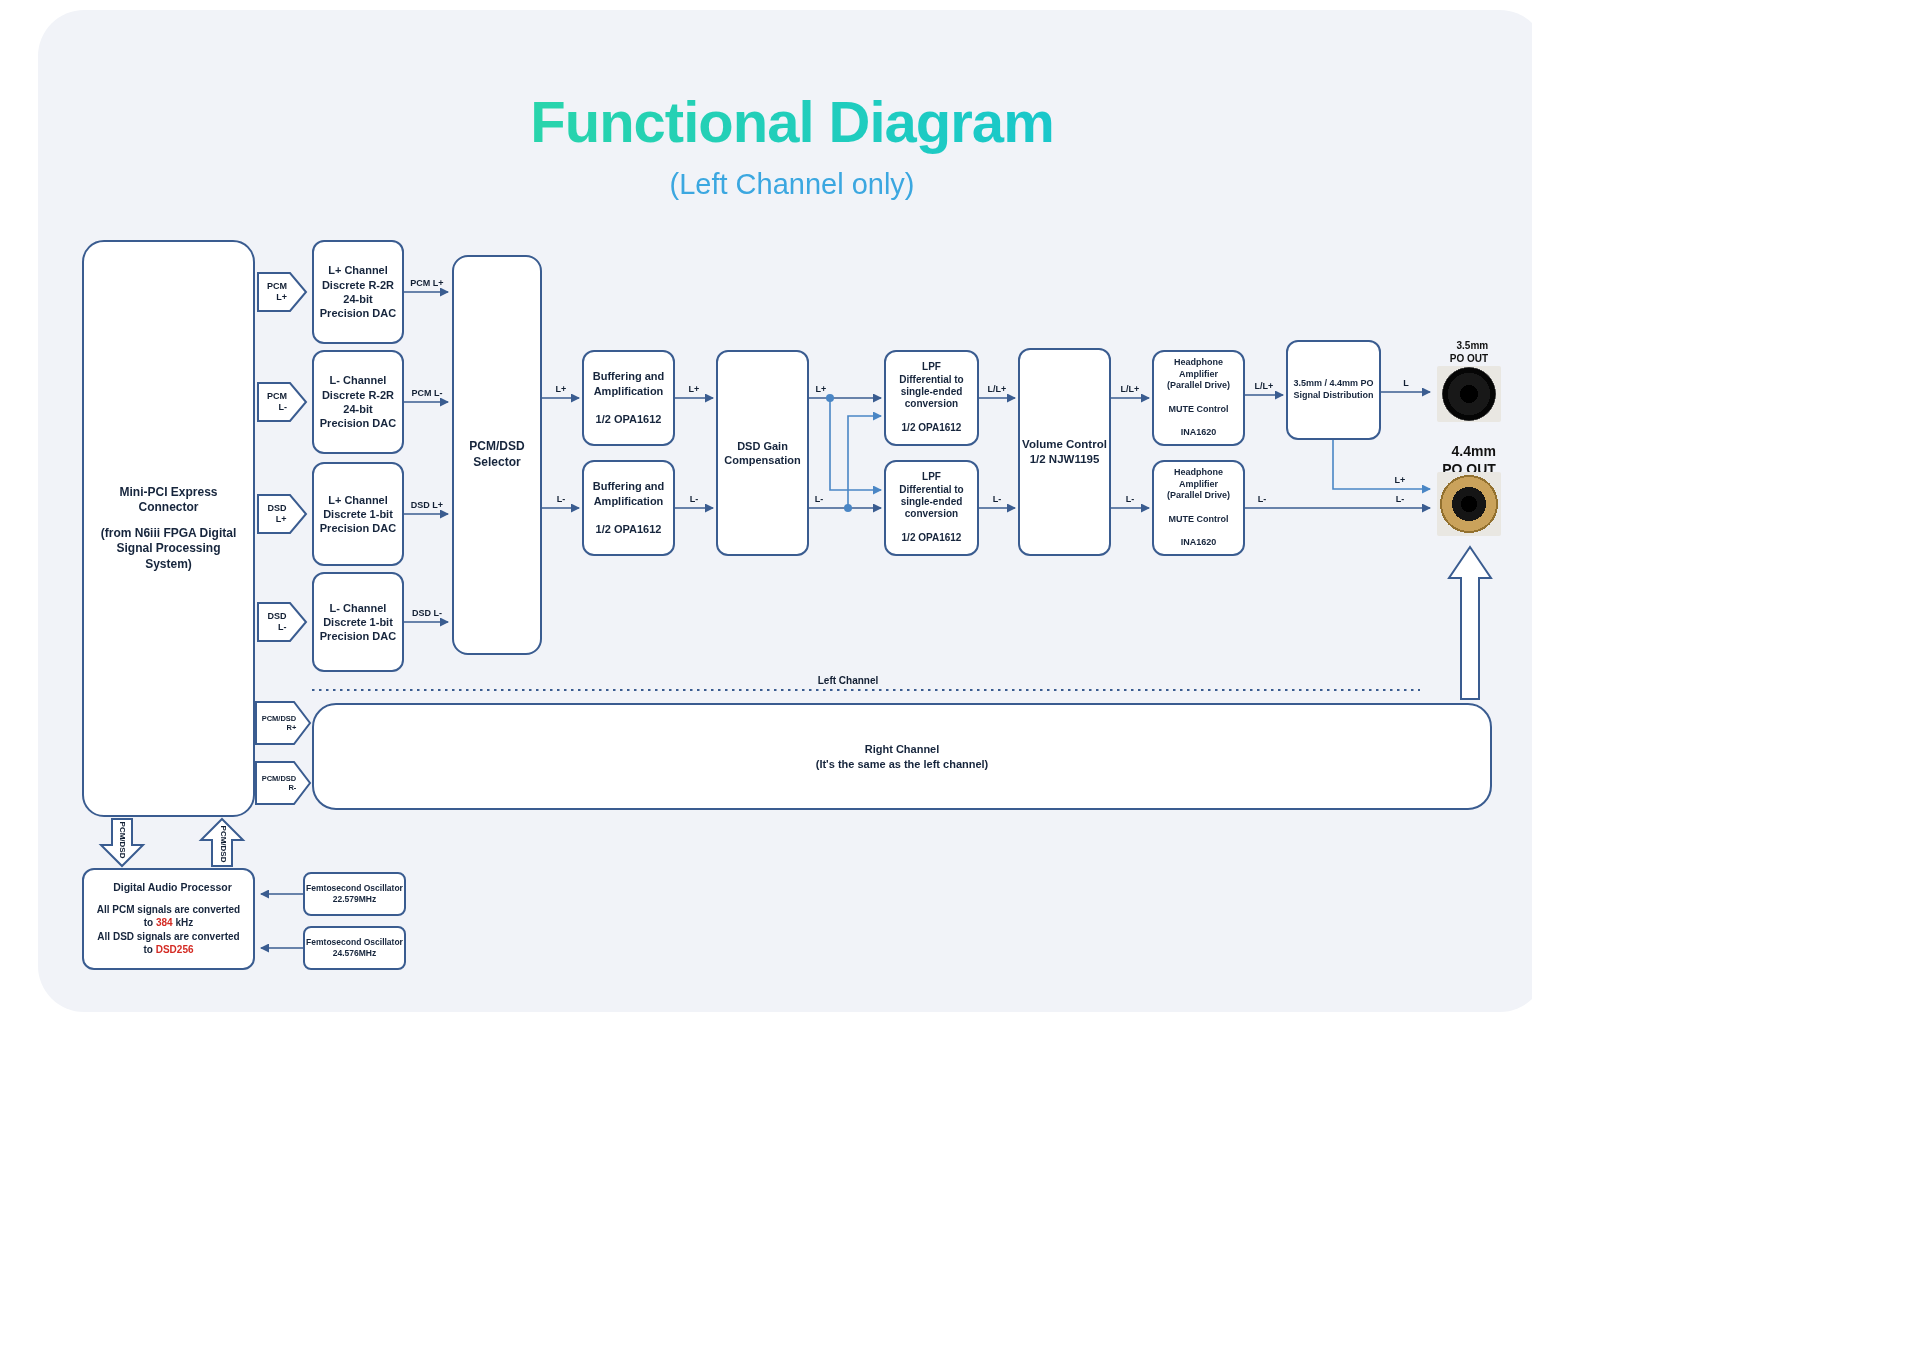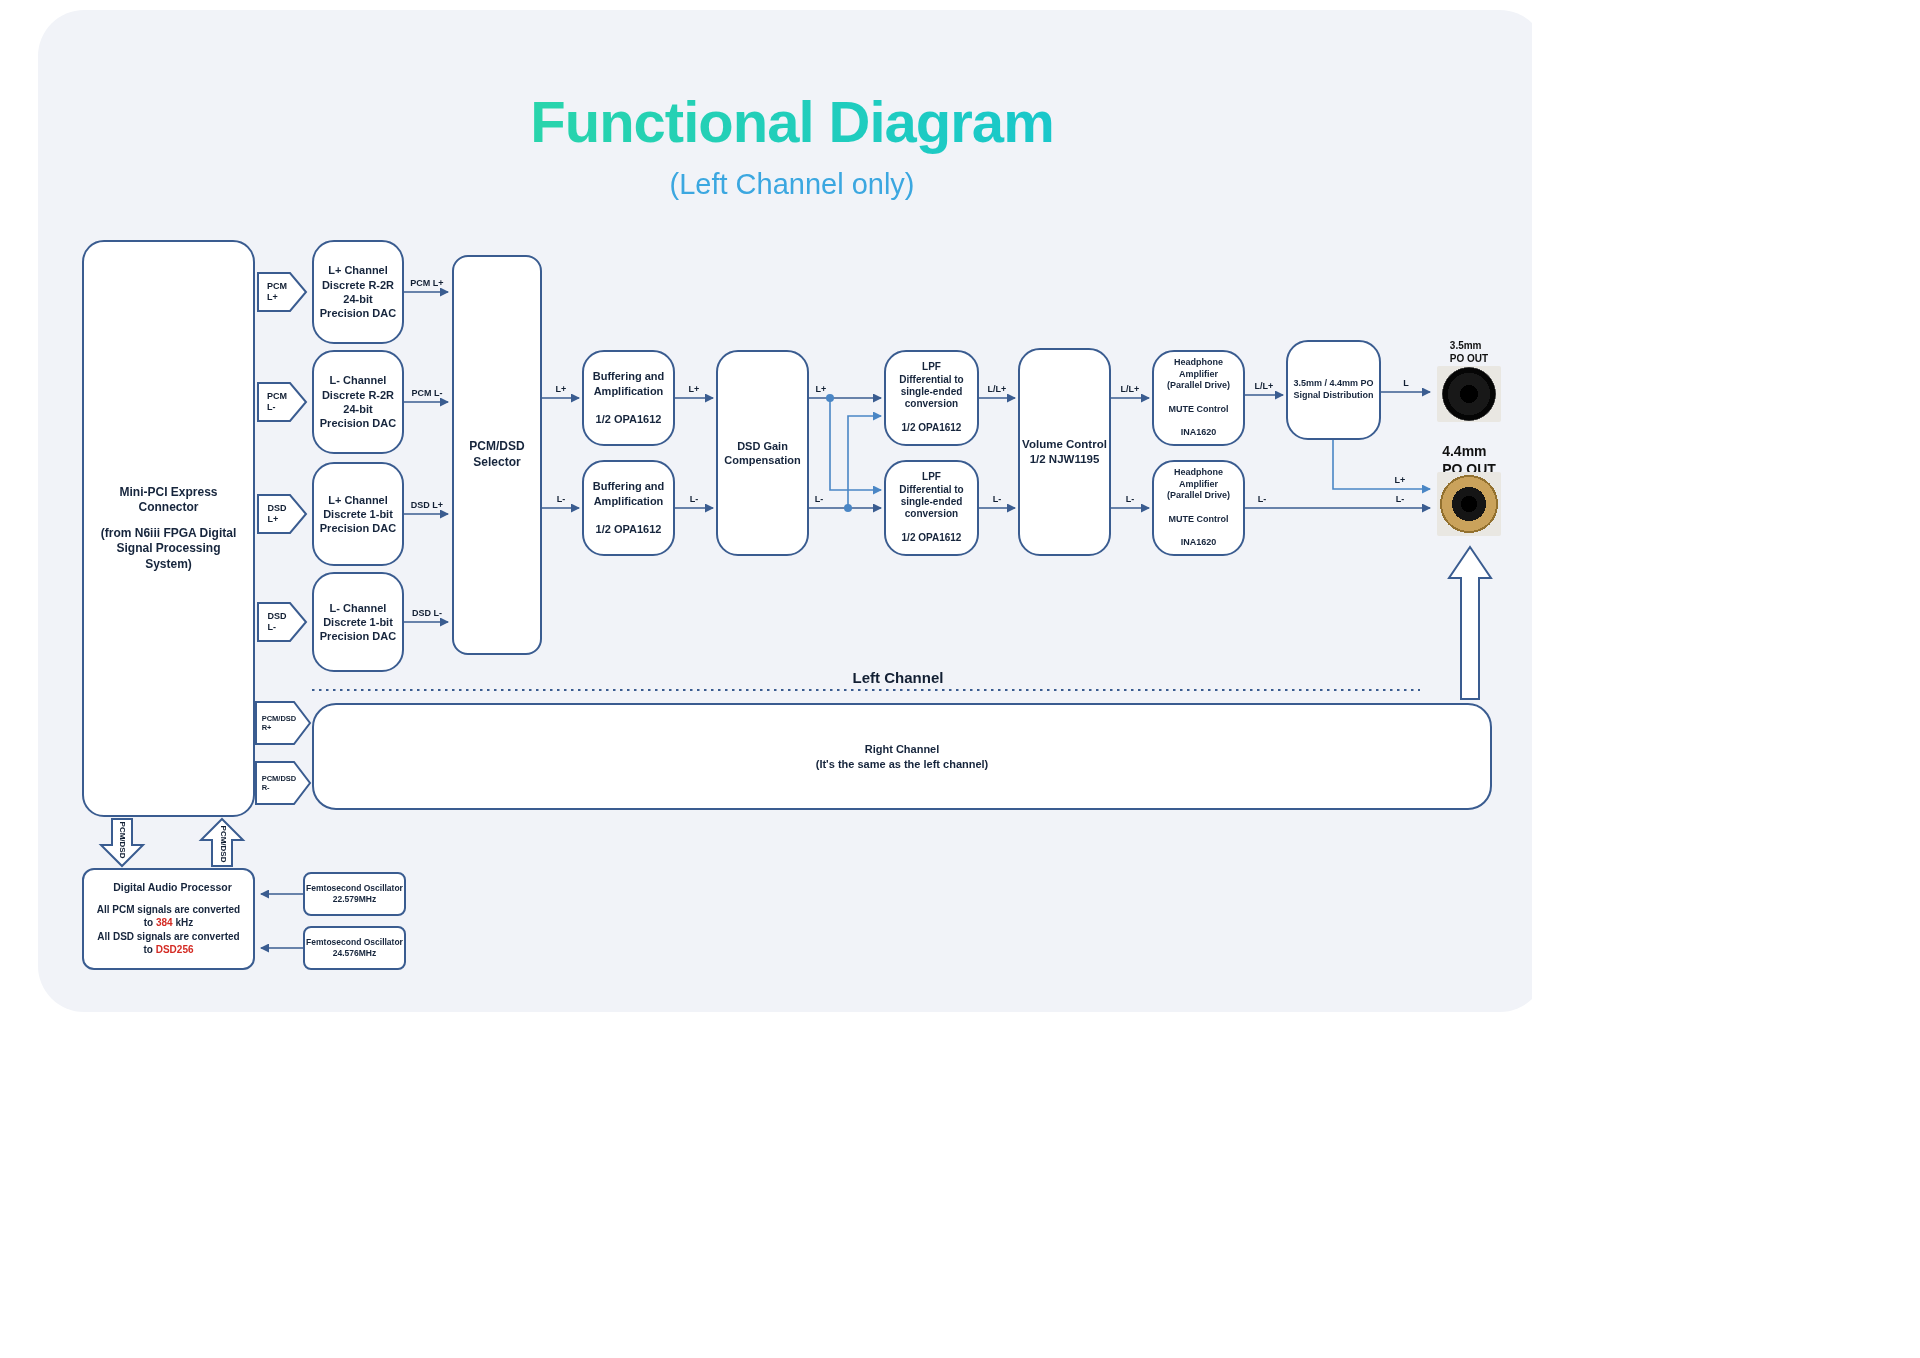--- a/index.html
+++ b/index.html
@@ -3,25 +3,25 @@
 <meta charset="utf-8">
 <style>
   html,body{margin:0;padding:0;background:#fff;}
   .page{position:relative;width:1532px;height:1358px;background:#ffffff;font-family:"Liberation Sans",sans-serif;overflow:hidden;}
   .panel{position:absolute;left:38px;top:10px;width:1508px;height:1002px;background:#f1f3f8;border-radius:46px;}
   .wires{position:absolute;left:0;top:0;width:1920px;height:1358px;pointer-events:none;}
   .title{position:absolute;left:38px;top:88px;width:1508px;text-align:center;font-size:58px;font-weight:800;letter-spacing:-1px;
          background:linear-gradient(90deg,#2ed9a0 20%,#14c3d6 80%);-webkit-background-clip:text;background-clip:text;
          color:#1ec9bc;-webkit-text-fill-color:transparent;}
   .subtitle{position:absolute;left:38px;top:168px;width:1508px;text-align:center;font-size:29px;color:#3ba7e0;}
-  .blk{position:absolute;box-sizing:border-box;background:#ffffff;border:2px solid #3a5c90;border-radius:22px;
+  .blk{position:absolute;box-sizing:border-box;background:#ffffff;border:2px solid #3a5c90;border-radius:12px;
        display:flex;flex-direction:column;align-items:center;justify-content:center;text-align:center;
        font-weight:bold;color:#16253c;white-space:pre-line;line-height:1.3;}
   .wl{position:absolute;transform:translate(-50%,-100%);font-size:9px;font-weight:bold;color:#121f33;white-space:nowrap;}
-  .pl{position:absolute;transform:translate(-50%,-50%);text-align:left;font-weight:bold;color:#121f33;white-space:pre-line;line-height:1.25;}
+  .pl{position:absolute;transform:translate(-50%,-50%);text-align:right;font-weight:bold;color:#121f33;white-space:pre-line;line-height:1.25;}
   .vlabel{position:absolute;transform:translate(-50%,-50%);writing-mode:vertical-rl;font-size:8px;font-weight:bold;color:#121f33;}
   .dap-title{font-size:10.5px;margin-bottom:8px;margin-left:8px;}
   .dap-line{font-size:10px;line-height:1.35;}
   .red{color:#d42b24;}
   .jackbg{position:absolute;background:#e9e7e2;border-radius:2px;display:flex;align-items:center;justify-content:center;}
   .jack35{width:54px;height:54px;border-radius:50%;
           background:radial-gradient(circle,#000 0 9px,#181818 9px 21px,#050505 21px 26px,#2c2c2c 26px 27px,transparent 27px);}
   .jack44{width:62px;height:62px;border-radius:50%;
           background:radial-gradient(circle,#000 0 8px,#151515 8px 17px,#caa25b 17px 27px,#93712f 27px 29px,transparent 29px);}
 </style>
@@ -200,21 +200,21 @@
   <div class="wl" style="left:997px;top:394px;">L/L+</div>
   <div class="wl" style="left:997px;top:504px;">L-</div>
   <div class="wl" style="left:1130px;top:394px;">L/L+</div>
   <div class="wl" style="left:1130px;top:504px;">L-</div>
   <div class="wl" style="left:1264px;top:391px;">L/L+</div>
   <div class="wl" style="left:1262px;top:504px;">L-</div>
   <div class="wl" style="left:1406px;top:388px;">L</div>
   <div class="wl" style="left:1400px;top:485px;">L+</div>
   <div class="wl" style="left:1400px;top:504px;">L-</div>
 
-  <div class="wl" style="left:898px;top:686px;font-size:15px;">Left Channel</div>
+  <div class="wl" style="left:848px;top:686px;font-size:10px;">Left Channel</div>
 
   <div class="pl" style="left:1469px;top:352px;font-size:10px;color:#111;">3.5mm
 PO OUT</div>
   <div class="jackbg" style="left:1437px;top:366px;width:64px;height:56px;">
     <div class="jack35"></div>
   </div>
   <div class="pl" style="left:1469px;top:460px;font-size:14px;color:#111;">4.4mm
 PO OUT</div>
   <div class="jackbg" style="left:1437px;top:472px;width:64px;height:64px;">
     <div class="jack44"></div>

